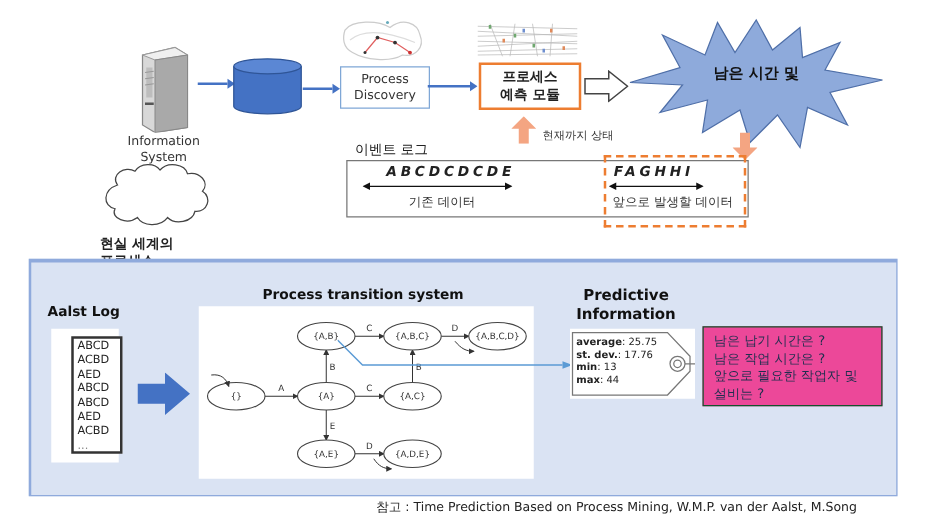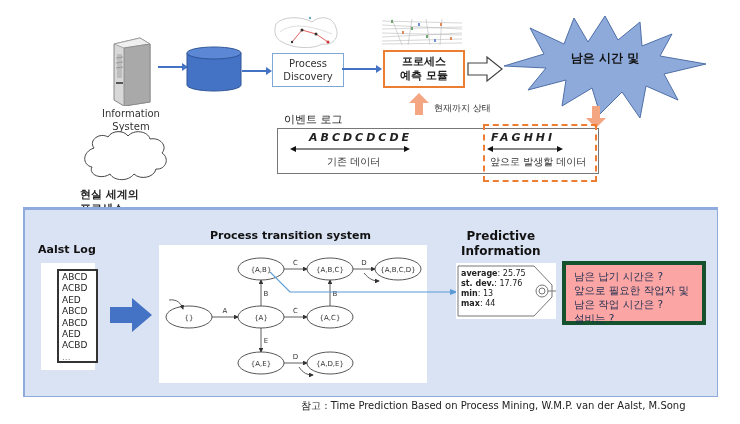--- a/index.html
+++ b/index.html
@@ -26,21 +26,21 @@
   .panel { background: #dae3f3; border: 1px solid #8faadc; border-top: 3px solid #8faadc; border-left: 2px solid #8faadc; }
   .panel-title { font-size: 11px; font-weight: bold; color: #111; line-height: 14px; }
   .eventlog-outer { background: #fff; }
   .eventlog-inner { border: 2px solid #333; background: #fff; font-size: 9px; line-height: 11.4px; color: #222; padding: 1px 3px; box-sizing: border-box; }
   .pts-box { background: #fff; }
   .node-label { font-size: 7px; fill: #333; font-family: "DejaVu Sans", sans-serif; }
   .edge-label { font-size: 7px; fill: #333; font-family: "DejaVu Sans", sans-serif; }
   .tag-box { background: #fff; }
   .tag-text { font-size: 8px; line-height: 10px; color: #222; }
   .tag-text b { font-weight: bold; }
-  .q-box { background: #fca5a5; border: 4px solid #14532d; font-size: 10.5px; line-height: 14px; color: #1f2f4f; padding: 4px 8px; box-sizing: border-box; }
+  .q-box { background: #ec4899; border: 1px solid #14532d; font-size: 10.5px; line-height: 14px; color: #1f2f4f; padding: 4px 8px; box-sizing: border-box; }
   .ref { font-size: 10px; color: #222; }
 </style>
 </head>
 <body>
 
 <div class="abs" style="left:100px; top:36px; width:60px; height:70px;">
   <svg width="60" height="70" viewBox="0 0 60 70">
     <polygon points="14,8 40,2 50,8 50,66 24,70 14,64" fill="#d8d8d8" stroke="#888" stroke-width="1"></polygon>
     <polygon points="14,8 40,2 50,8 24,12" fill="#efefef" stroke="#999" stroke-width="0.8"></polygon>
     <polygon points="24,12 50,8 50,66 24,70" fill="#a9a9a9" stroke="#888" stroke-width="0.8"></polygon>
@@ -277,18 +277,18 @@
   <div class="abs tag-text" style="left:5px; top:6px;">
     <div><b>average</b>: <span>25.75</span></div>
     <div><b>st. dev.</b>: <span>17.76</span></div>
     <div><b>min</b>: <span>13</span></div>
     <div><b>max</b>: <span>44</span></div>
   </div>
 </div>
 
 <div class="abs q-box" style="left:562px; top:261px; width:144px; height:64px;">
   <div>남은 납기 시간은 ?</div>
+  <div>남은 작업 시간은 ?</div>
   <div>앞으로 필요한 작업자 및</div>
-  <div>남은 작업 시간은 ?</div>
   <div>설비는 ?</div>
 </div>
 
 <div class="abs ref" style="left:301px; top:399px;">참고 : Time Prediction Based on Process Mining, W.M.P. van der Aalst, M.Song</div>
 
 </body></html>

